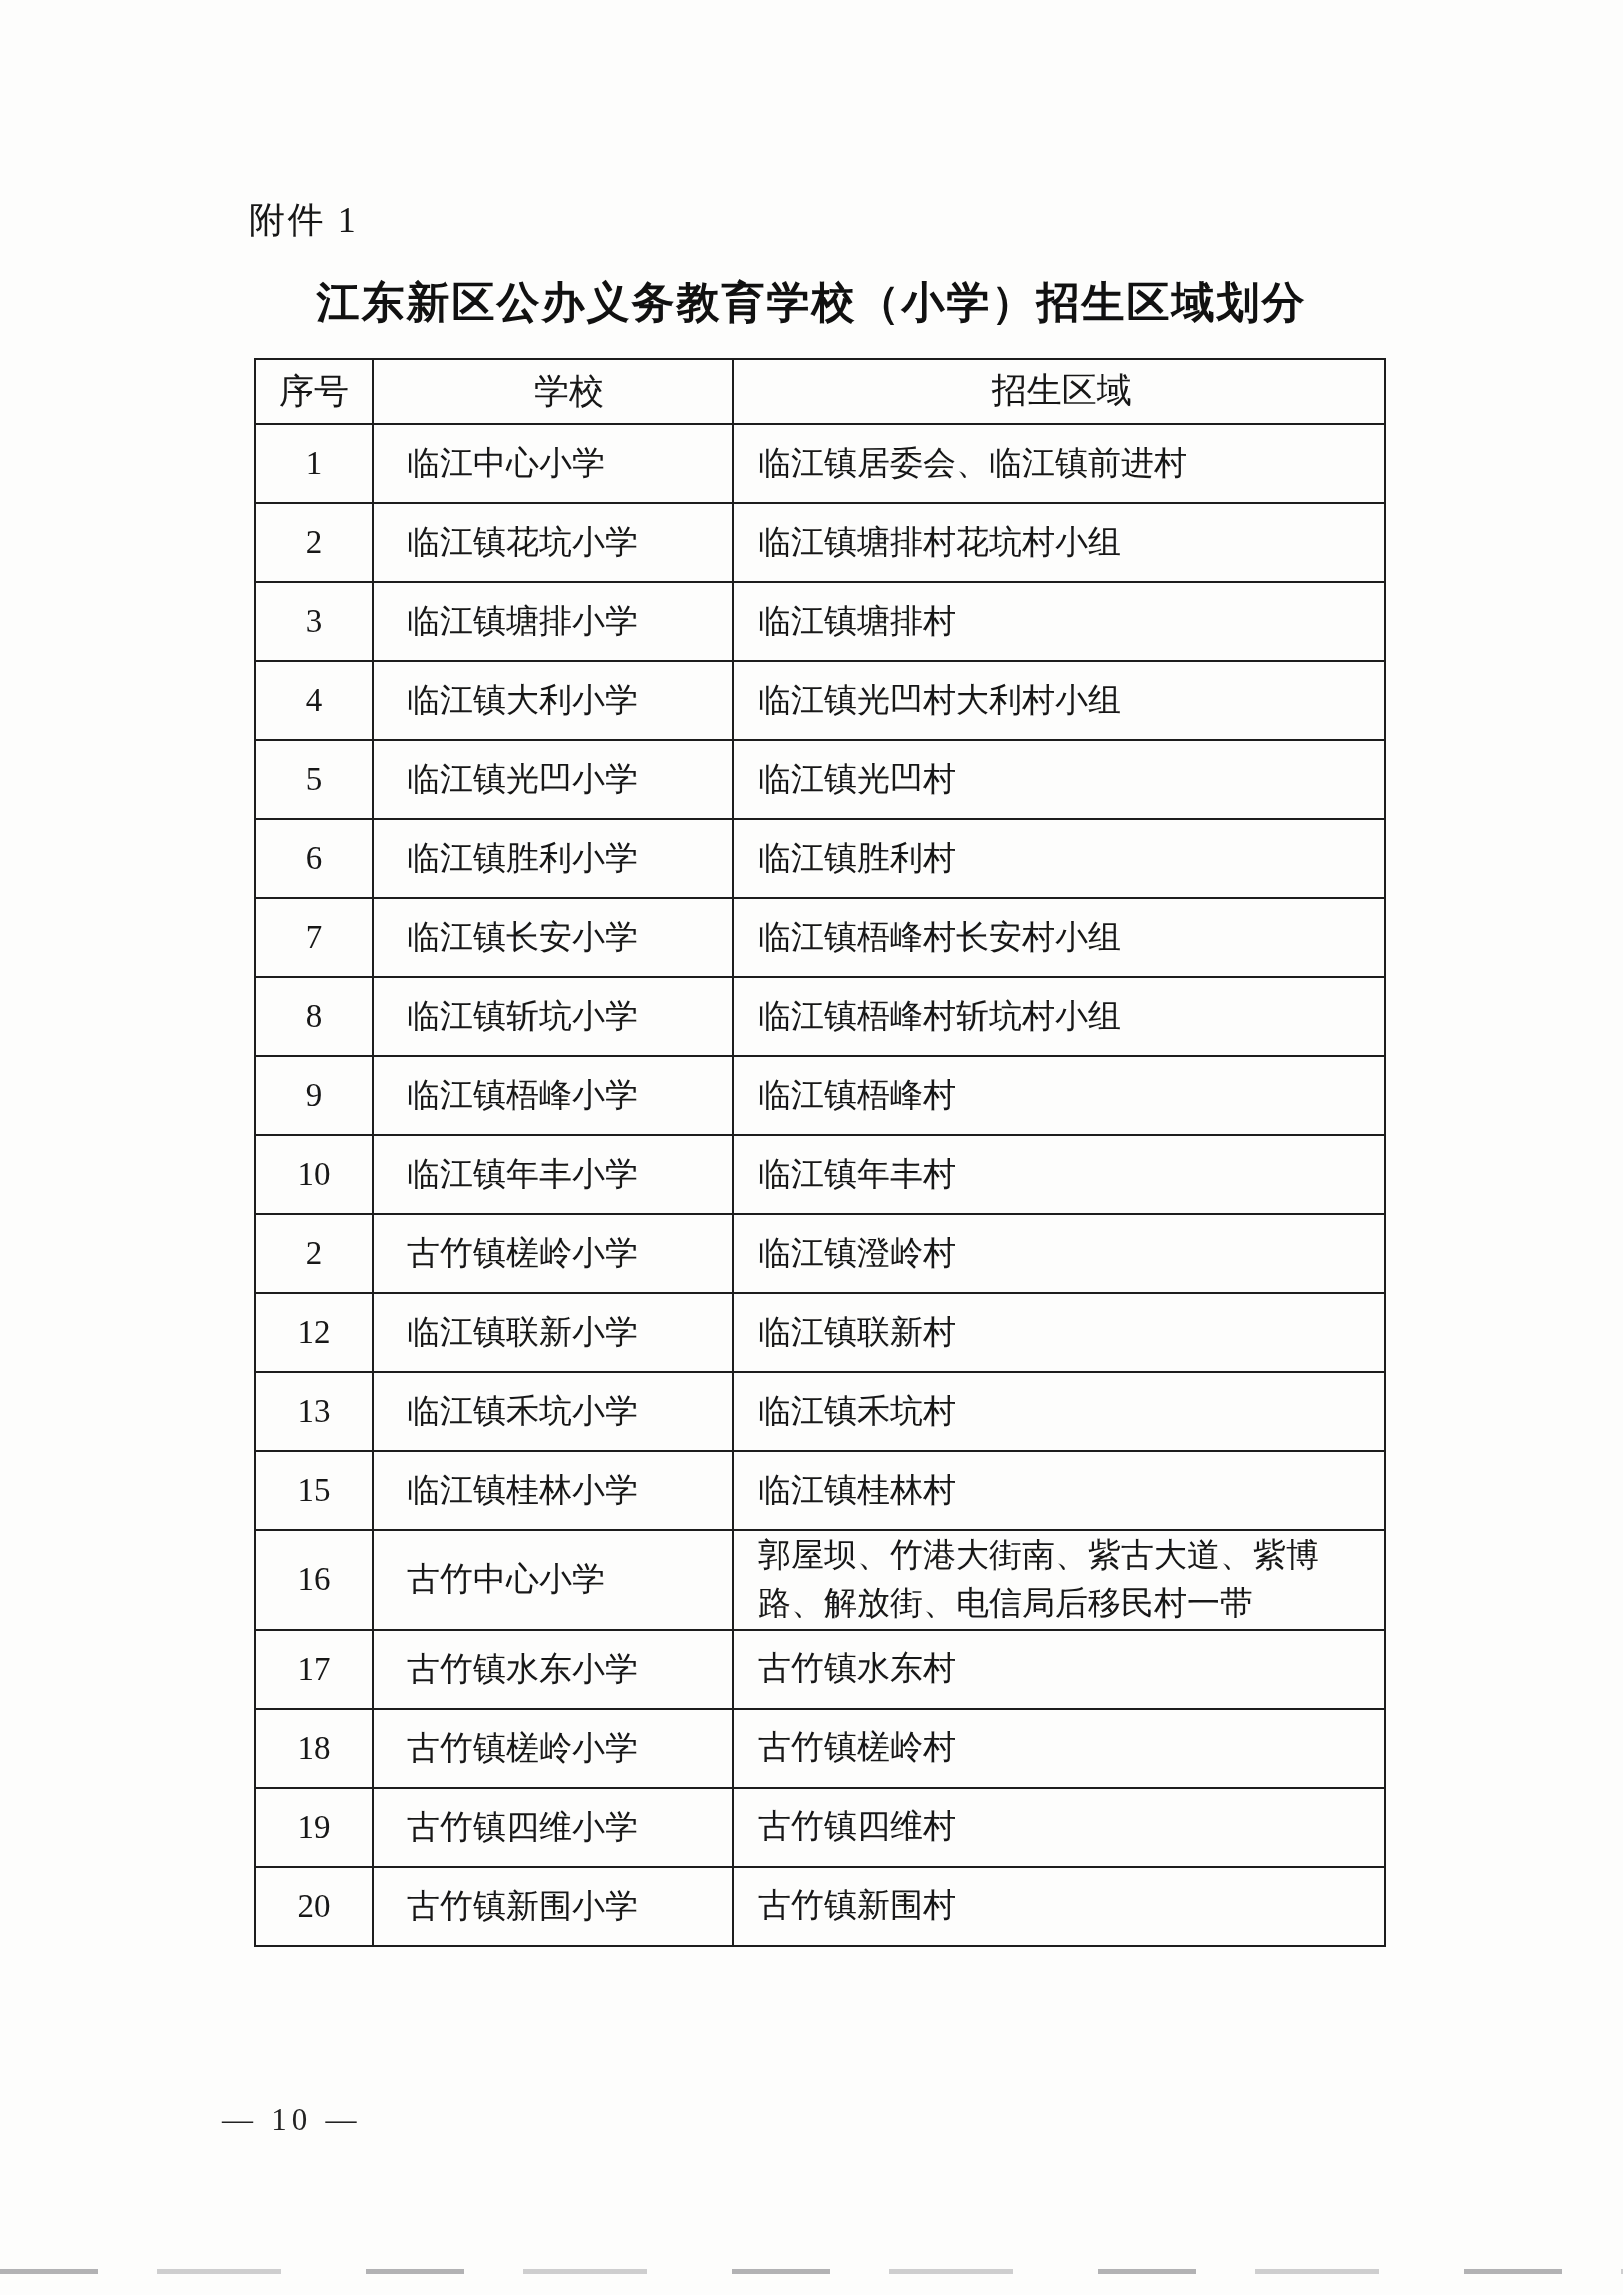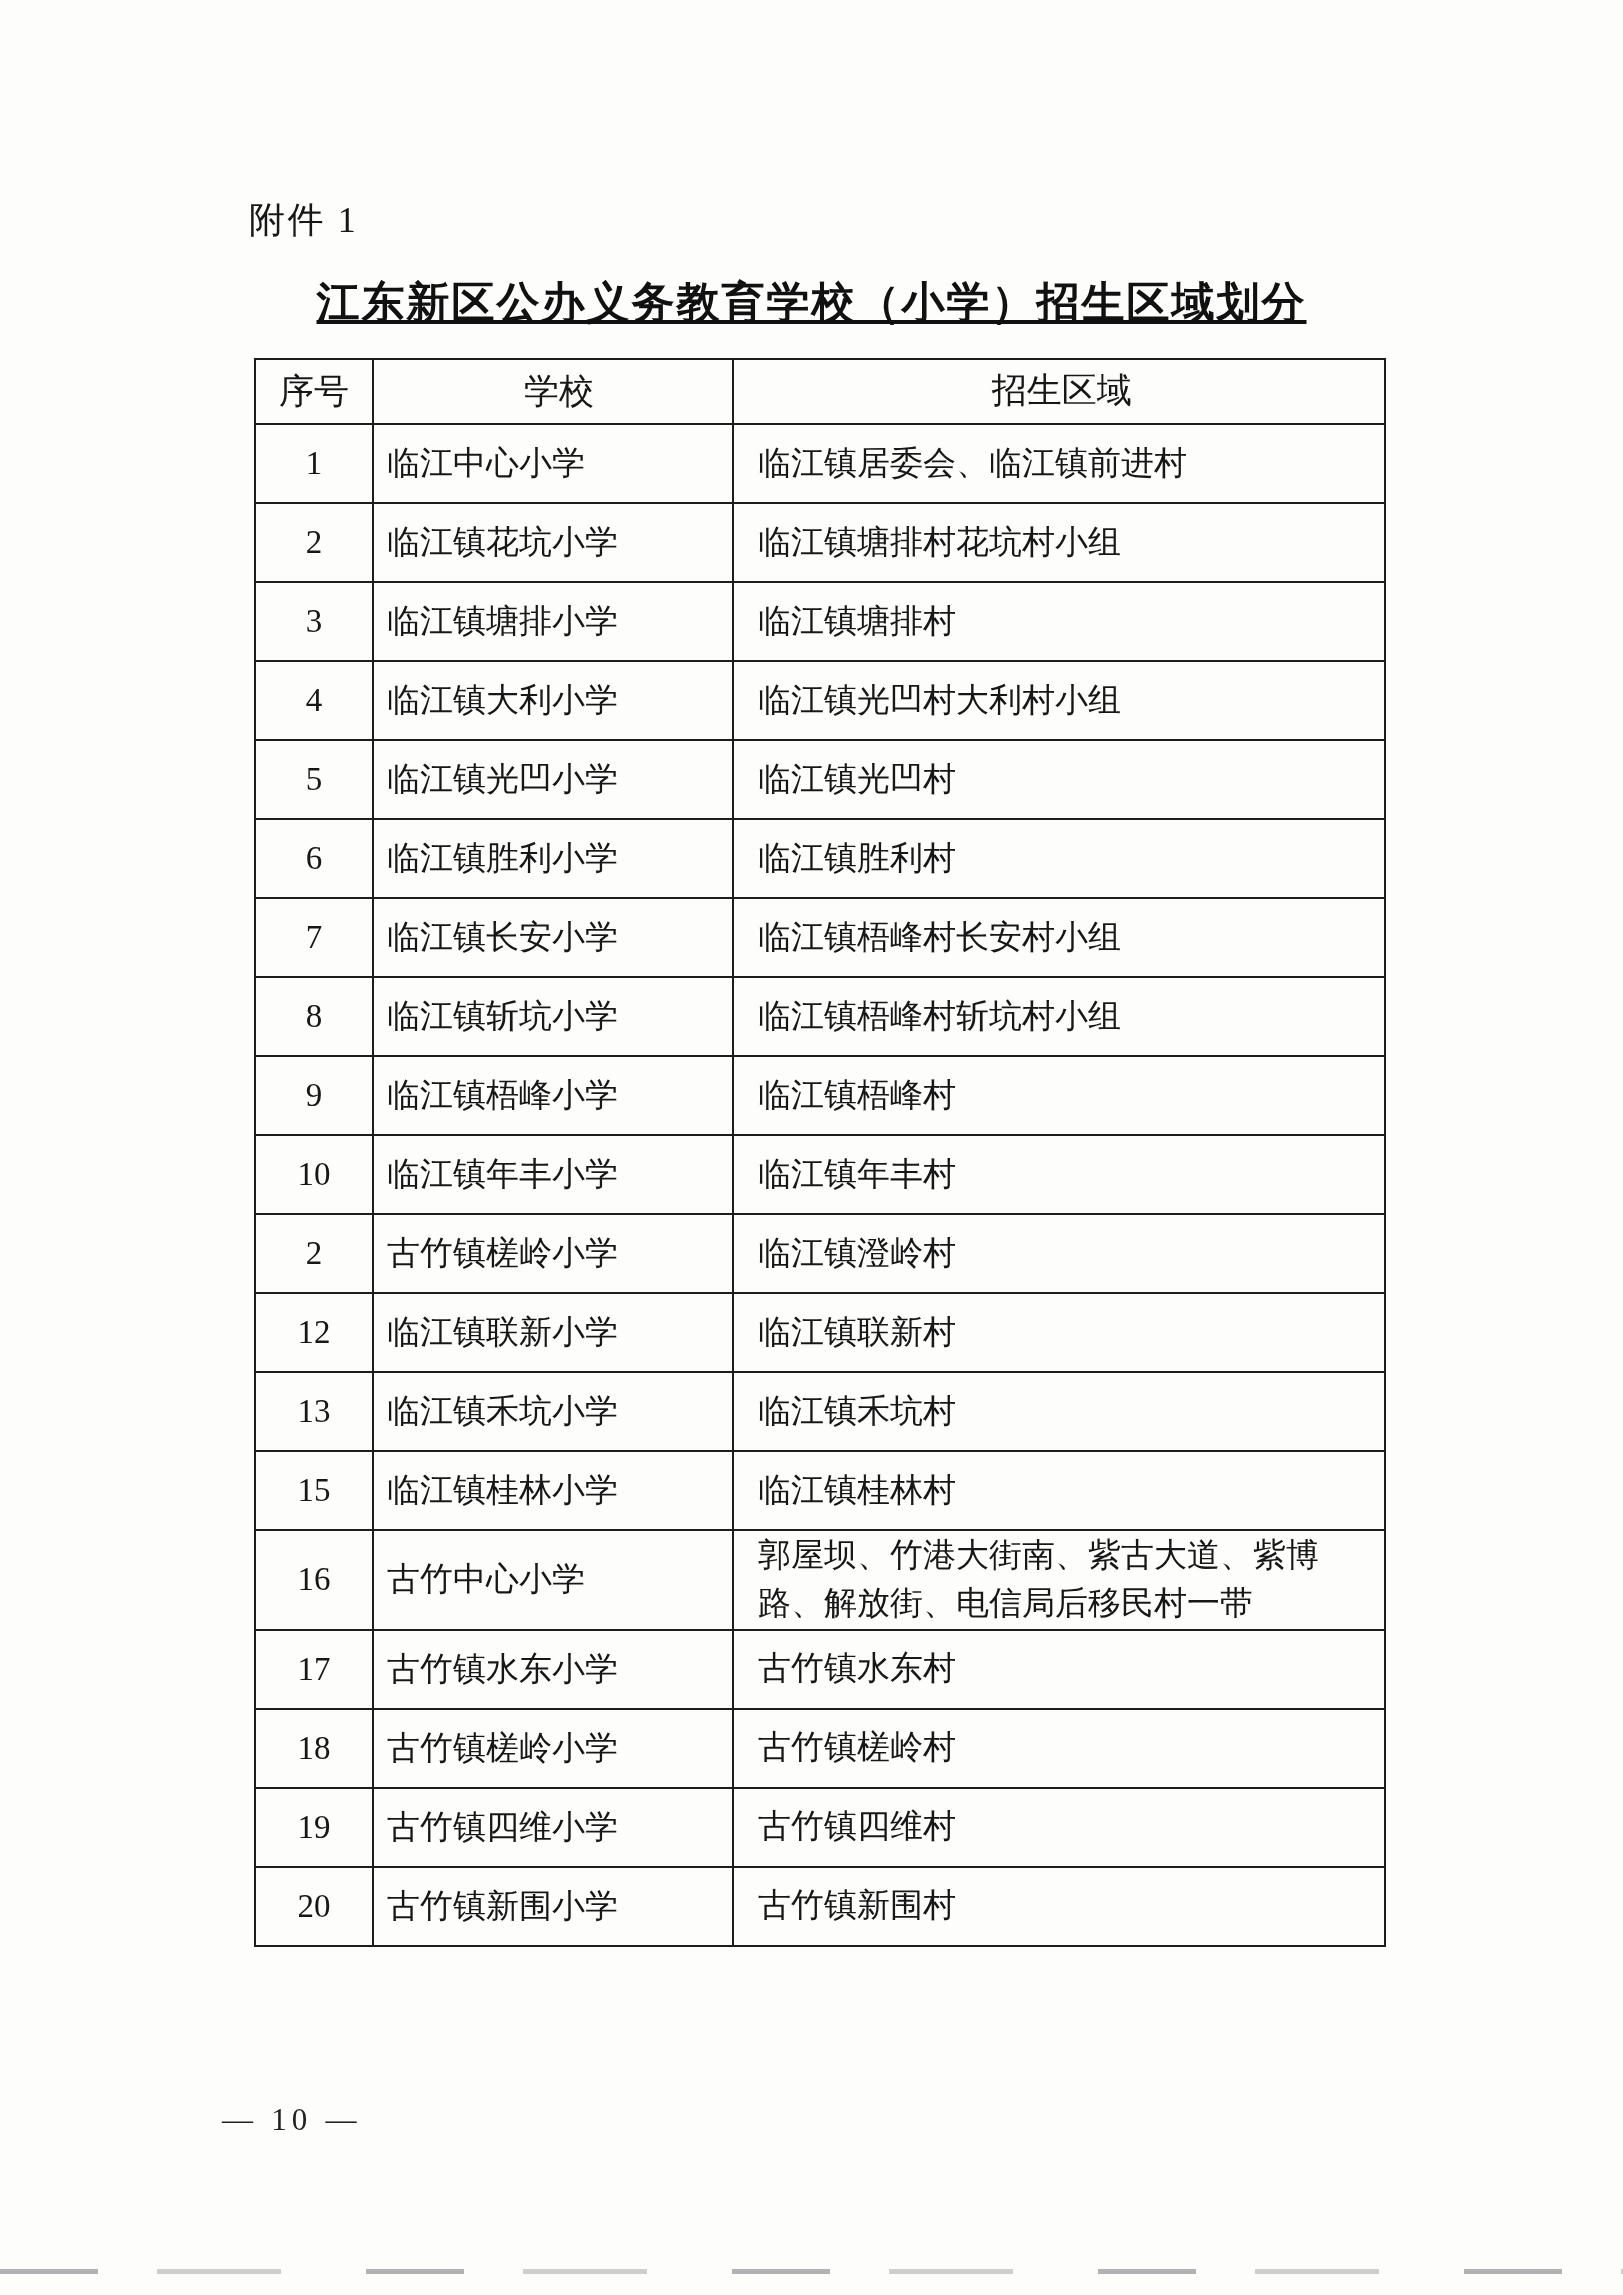--- a/index.html
+++ b/index.html
@@ -25,21 +25,20 @@
     left: 0;
     top: 274px;
     width: 100%;
     margin: 0;
     text-align: center;
     font-size: 43px;
     font-weight: 700;
     letter-spacing: 2px;
     font-family: "Liberation Sans", "DejaVu Sans", sans-serif;
     color: #111;
-    text-decoration: underline;
   }
   table.admission-table {
     position: absolute;
     left: 254px;
     top: 358px;
     width: 1129px;
     border-collapse: collapse;
     table-layout: fixed;
   }
   .admission-table th, .admission-table td {
@@ -52,21 +51,21 @@
     height: 65px;
     font-size: 35px;
     text-align: center;
     border-bottom-width: 2.6px;
   }
   .admission-table tbody td {
     height: 79px;
     font-size: 33px;
   }
   .col-no     { width: 118px; text-align: center; }
-  .col-school { width: 360px; text-align: left; padding-left: 13px; }
+  .col-school { width: 360px; text-align: left; padding-left: 33px; }
   .col-area   { width: 652px; text-align: left; padding-left: 24px;
                 padding-right: 18.3px; line-height: 1.45; }
   .page-number {
     position: absolute;
     left: 222px;
     top: 2102px;
     font-size: 31px;
     letter-spacing: 5.2px;
     color: #222;
   }

